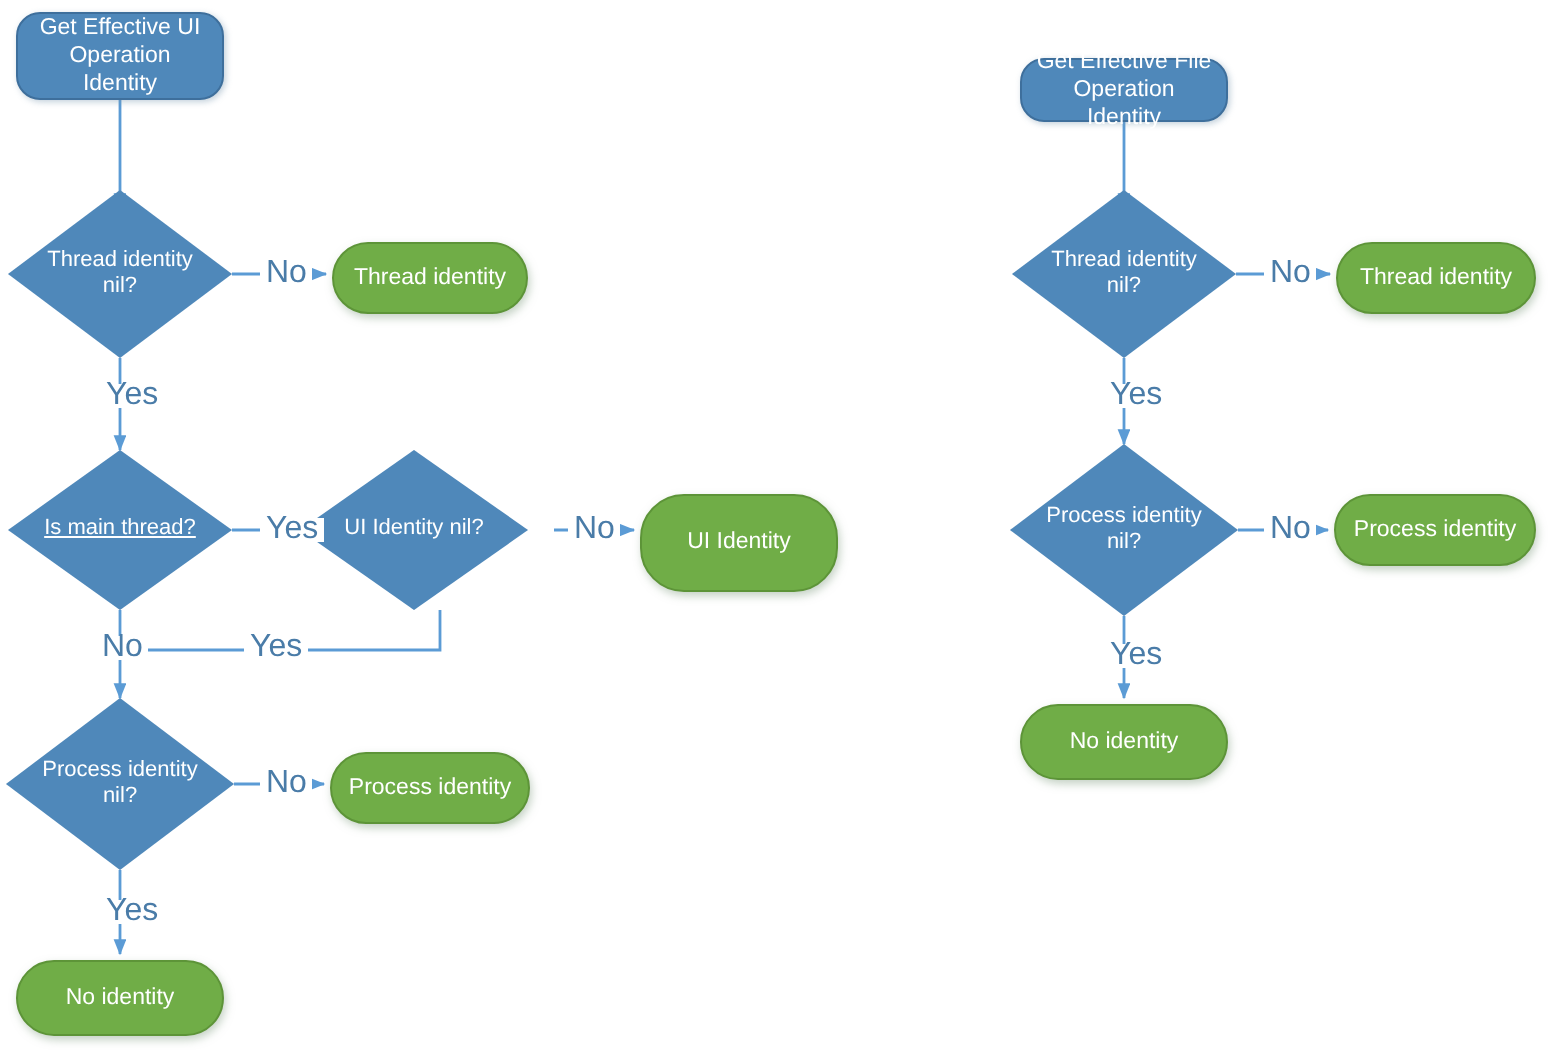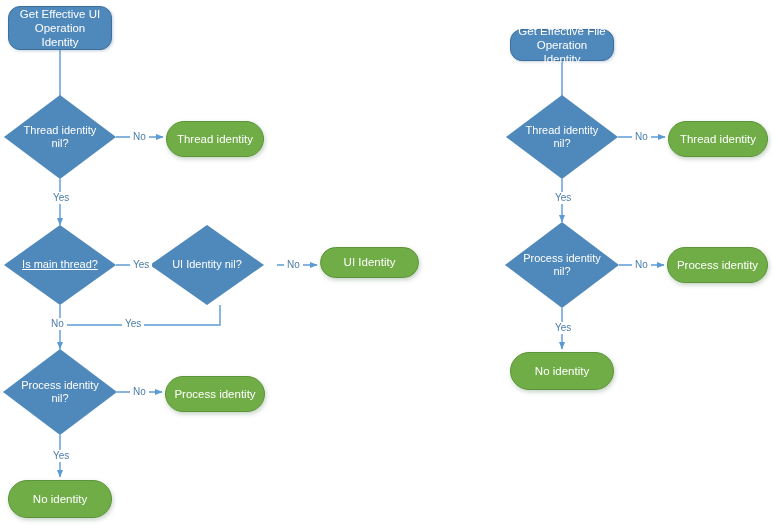--- a/index.html
+++ b/index.html
@@ -75,21 +75,21 @@
   .n-decision .lbl {
     position: relative;
     z-index: 2;
     font-size: 11px;
     padding: 0 2px;
   }
   .edge-label {
     position: absolute;
     background: #ffffff;
     color: #4a7ca8;
-    font-size: 10px;
+    font-size: 16px;
     line-height: 12px;
     padding: 0 3px;
     z-index: 4;
     white-space: nowrap;
     text-align: right;
   }
 </style>
 </head>
 <body>
 
@@ -133,21 +133,21 @@
         <span class="lbl">Thread identity</span>
       </div>
       <div class="node n-decision" style="left: 4px; top: 225px; width: 112px; height: 80px; text-decoration: underline;">
         <div class="dia" style="width: 112px; height: 80px; margin-left: -56px; margin-top: -40px; transform: none; border: 0px; clip-path: polygon(50% 0%, 100% 50%, 50% 100%, 0% 50%);"></div>
         <span class="lbl">Is main thread?</span>
       </div>
       <div class="node n-decision" style="left: 150px; top: 225px; width: 114px; height: 80px;">
         <div class="dia" style="width: 114px; height: 80px; margin-left: -57px; margin-top: -40px; transform: none; border: 0px; clip-path: polygon(50% 0%, 100% 50%, 50% 100%, 0% 50%);"></div>
         <span class="lbl">UI Identity nil?</span>
       </div>
-      <div class="node n-result" style="left: 320px; top: 247px; width: 99px; height: 31px;">
+      <div class="node n-result" style="left: 320px; top: 247px; width: 99px; height: 49px;">
         <span class="lbl">UI Identity</span>
       </div>
       <div class="node n-decision" style="left: 3px; top: 349px; width: 114px; height: 86px;">
         <div class="dia" style="width: 114px; height: 86px; margin-left: -57px; margin-top: -43px; transform: none; border: 0px; clip-path: polygon(50% 0%, 100% 50%, 50% 100%, 0% 50%);"></div>
         <span class="lbl">Process identity
 nil?</span>
       </div>
       <div class="node n-result" style="left: 165px; top: 376px; width: 100px; height: 36px;">
         <span class="lbl">Process identity</span>
       </div>

